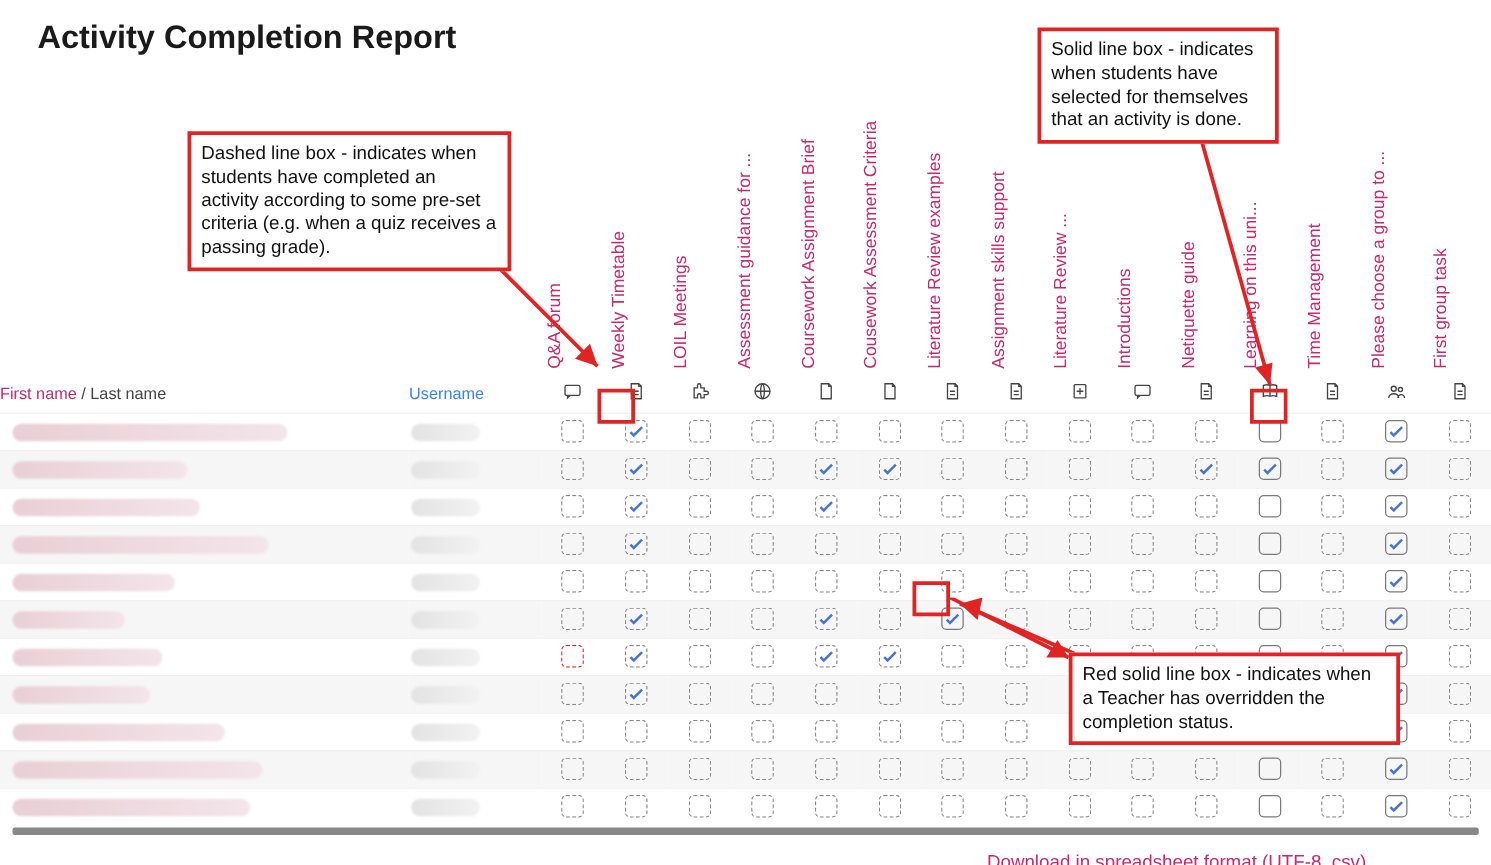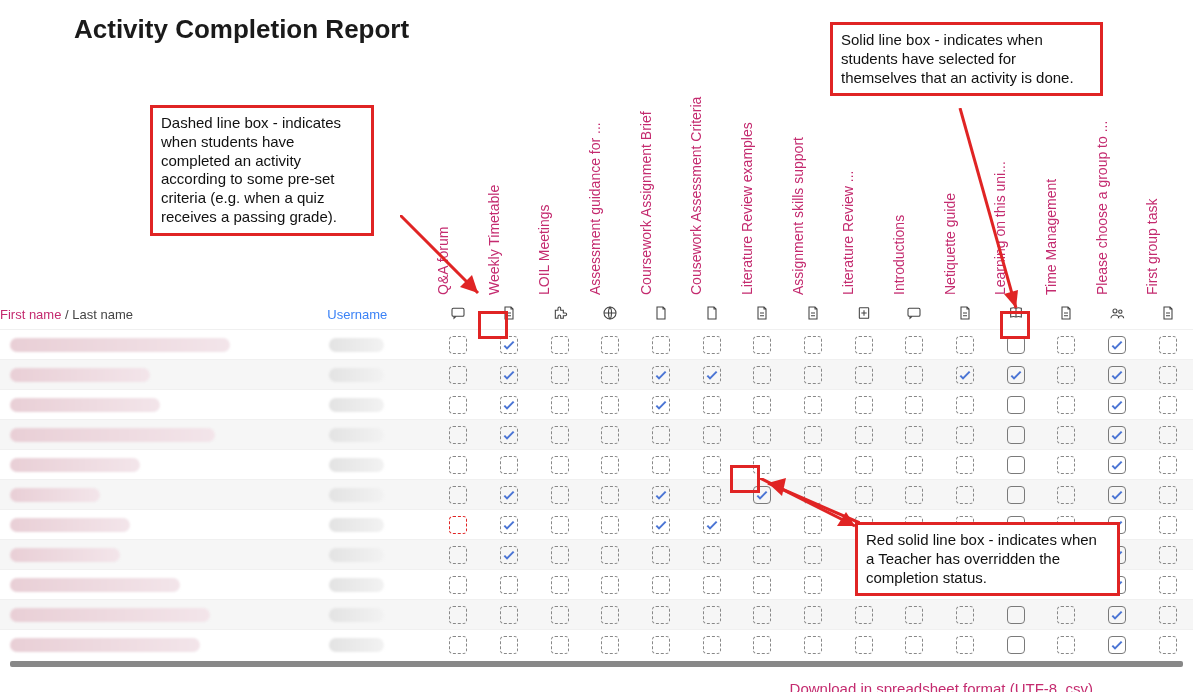--- a/index.html
+++ b/index.html
@@ -19,21 +19,20 @@
     background:#fff;
     color:var(--dark);
     width:1193px;
     overflow:hidden;
     position:relative;
   }
   .title{
     font-size:26px;
     font-weight:700;
     padding:14px 16px 4px 30px;
-    margin-left:44px;
   }
 
   
   .report{
     border-collapse:separate;
     border-spacing:0;
     margin-top:0;
     width:100%;
   }
   .report th,.report td{
@@ -653,28 +652,28 @@
     </tbody>
 </table>
 
 <div class="underbar"></div>
 
 <div class="dl-links">
   <a href="#">Download in spreadsheet format (UTF-8 .csv)</a><br>
   
 </div>
 
-<div class="callout" style="left:150px;top:105px;width:224px">Dashed line box - indicates when students have completed an activity according to some pre-set criteria (e.g. when a quiz receives a passing grade).</div>
+<div class="callout" style="left:150px;top:105px;width:259px">Dashed line box - indicates when students have completed an activity according to some pre-set criteria (e.g. when a quiz receives a passing grade).</div>
 <svg class="arrow" style="left:400px;top:215px" width="100" height="100">
   <line x1="0" y1="0" x2="78" y2="78"></line>
   <polygon points="78,78 60,72 72,60"></polygon>
 </svg>
 <div class="hl-box" style="left:478px;top:311px;width:30px;height:28px"></div>
 
-<div class="callout" style="left:830px;top:22px;width:273px">Solid line box - indicates when students have selected for themselves that an activity is done.</div>
+<div class="callout" style="left:830px;top:22px;width:193px">Solid line box - indicates when students have selected for themselves that an activity is done.</div>
 <svg class="arrow" style="left:956px;top:108px" width="80" height="220">
   <line x1="4" y1="0" x2="60" y2="200"></line>
   <polygon points="60,200 48,186 62,182"></polygon>
 </svg>
 <div class="hl-box" style="left:1000px;top:311px;width:30px;height:28px"></div>
 
 <div class="hl-box" style="left:730px;top:465px;width:30px;height:28px"></div>
 <svg class="arrow" style="left:760px;top:478px" width="100" height="50">
   <line x1="100" y1="45" x2="8" y2="5"></line>
   <polygon points="8,5 26,0 22,18" transform="rotate(0)"></polygon>

